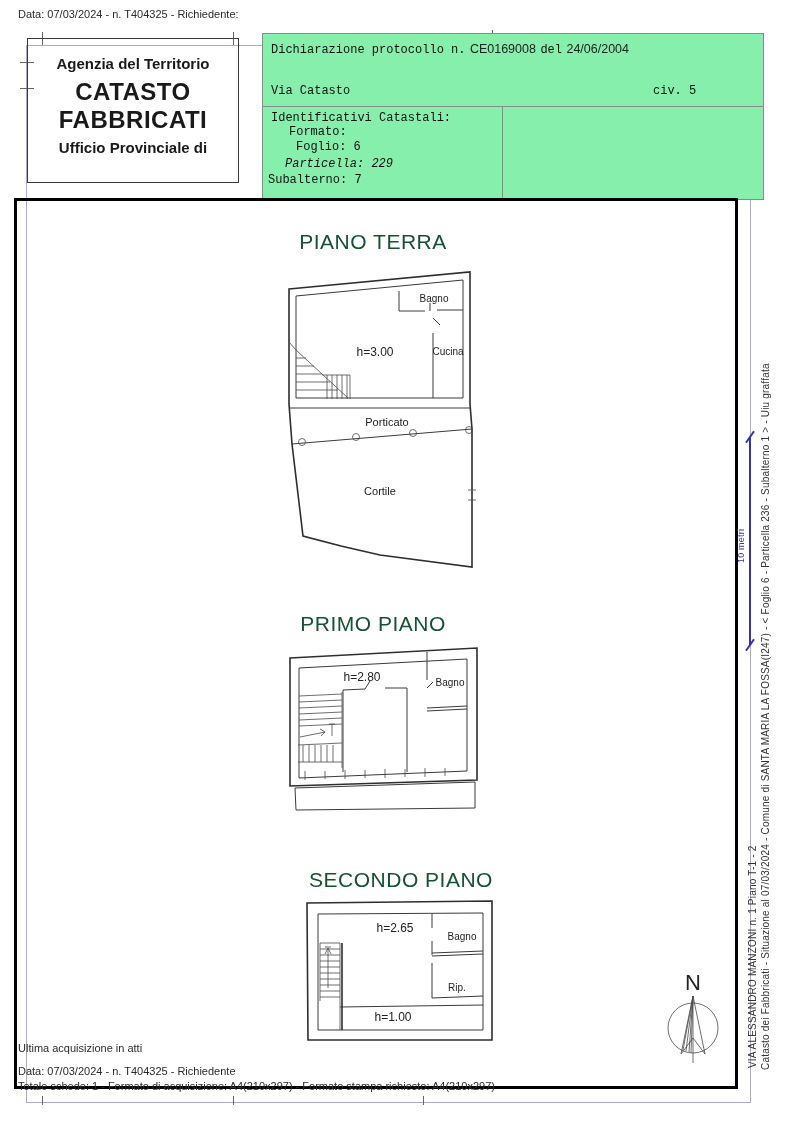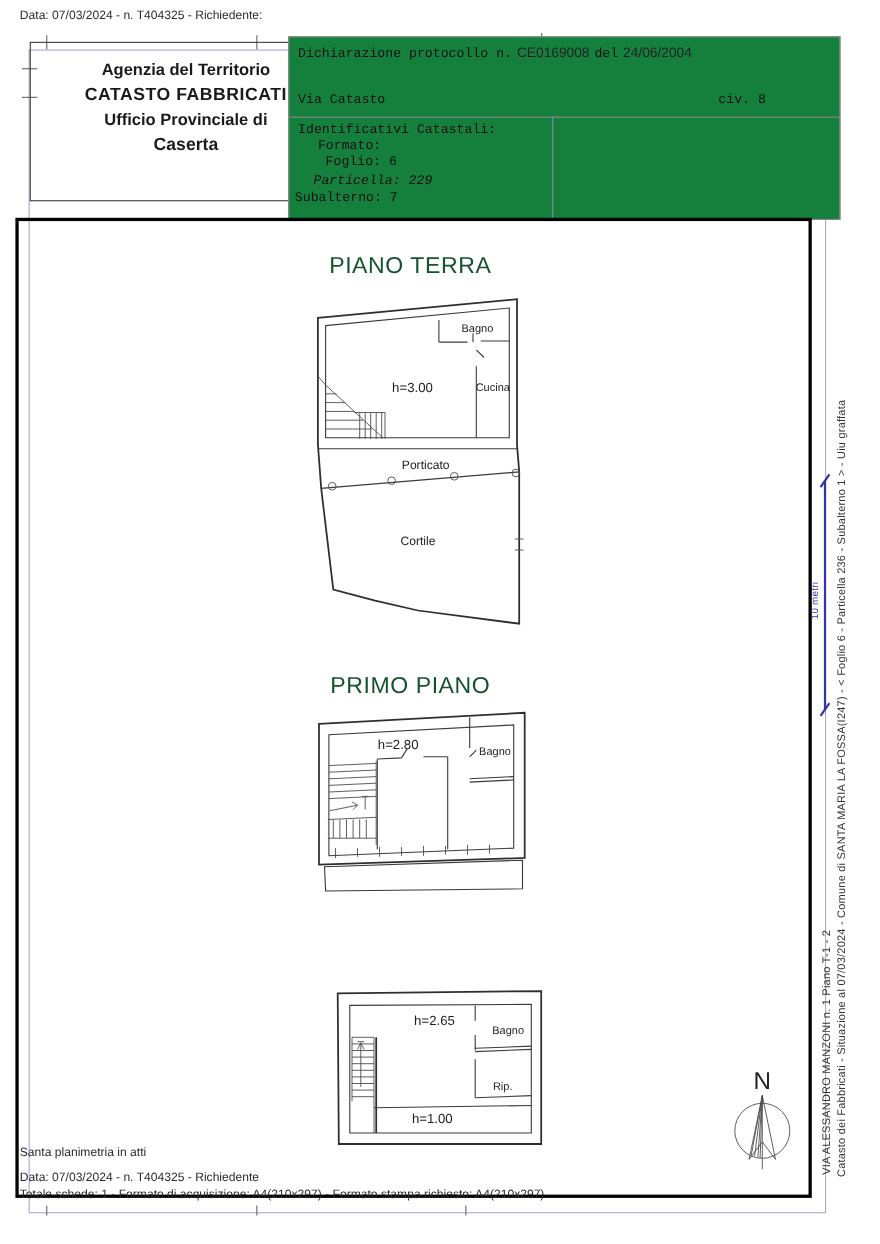--- a/index.html
+++ b/index.html
@@ -3,27 +3,27 @@
 <meta charset="utf-8">
 <style>
   html,body{margin:0;padding:0;background:#fff;}
   .page{position:relative;width:800px;height:1131px;background:#ffffff;
         font-family:"Liberation Sans",sans-serif;color:#1a1a1a;overflow:hidden;}
   .abs{position:absolute;}
   .sans11{font-size:11px;color:#2b2b2b;}
   .mono{font-family:"Liberation Mono",monospace;font-size:12px;color:#111;white-space:pre;}
   .sheet-line{border:1px solid #a9a9d6;}
   .frame{border:3px solid #000;}
-  .hbox{border:1px solid #3a3a3a;text-align:center;padding-left:36px;}
+  .hbox{border:1px solid #3a3a3a;text-align:center;}
   .hbox .l1{font-weight:bold;font-size:15px;margin-top:16px;}
-  .hbox .l2{font-weight:bold;font-size:16px;margin-top:6px;letter-spacing:.5px;}
+  .hbox .l2{font-weight:bold;font-size:24px;margin-top:6px;letter-spacing:.5px;}
   .hbox .l3{font-weight:bold;font-size:15px;margin-top:5px;}
   .hbox .l4{font-weight:bold;font-size:16px;margin-top:5px;}
   .schedabox{border:2px solid #111;}
-  .decbox{border:1px solid #8a8a8a;background:#15803d;}
+  .decbox{border:1px solid #8a8a8a;background:#86efac;}
   .val{font-family:"Liberation Sans",sans-serif;font-size:12.5px;color:#222;}
   .ptitle{font-size:21px;letter-spacing:.5px;color:#14532d;white-space:nowrap;transform:translateX(-50%);}
   .vtext{position:absolute;writing-mode:vertical-rl;transform:rotate(180deg);
          white-space:nowrap;font-size:10px;color:#333;letter-spacing:.2px;}
   .tick{position:absolute;background:#666;}
   .btick{position:absolute;background:#3434aa;}
   svg{position:absolute;overflow:visible;}
   svg .wall{fill:none;stroke:#2e2e2e;stroke-width:1.6;stroke-linejoin:miter;}
   svg .wall2{fill:none;stroke:#3a3a3a;stroke-width:1;}
   svg .thin{fill:none;stroke:#4a4a4a;stroke-width:.8;}
@@ -45,46 +45,46 @@
   <div class="tick" style="left:20px;top:88px;width:14px;height:1px;"></div>
   <div class="btick" style="left:743px;top:55px;width:14px;height:1px;"></div>
   <div class="tick" style="left:42px;top:1096px;width:1px;height:9px;"></div>
   <div class="tick" style="left:233px;top:1096px;width:1px;height:9px;"></div>
   <div class="tick" style="left:423px;top:1096px;width:1px;height:9px;"></div>
 
   <div class="abs hbox" style="left:27px;top:38px;width:210px;height:143px;">
     <div class="l1">Agenzia del Territorio</div>
     <div class="l2">CATASTO FABBRICATI</div>
     <div class="l3">Ufficio Provinciale di</div>
-    <div class="l4">Caserta</div>
   </div>
 
 
   <div class="abs decbox" style="left:262px;top:33px;width:500px;height:165px;">
     <div class="abs" style="left:8px;top:5px;white-space:nowrap;">
       <span class="mono">Dichiarazione protocollo n.</span>
       <span class="val">CE0169008</span>
       <span class="mono">del</span>
       <span class="val">24/06/2004</span>
     </div>
     <div class="abs mono" style="left:8px;top:50px;">Via Catasto</div>
-    <div class="abs mono" style="left:390px;top:50px;">civ. 8</div>
+    <div class="abs mono" style="left:390px;top:50px;">civ. 5</div>
     <div class="abs" style="left:0;top:72px;width:500px;height:1px;background:#8a8a8a;"></div>
     <div class="abs" style="left:239px;top:72px;width:1px;height:93px;background:#8a8a8a;"></div>
     <div class="abs mono" style="left:8px;top:77px;">Identificativi Catastali:</div>
     <div class="abs mono" style="left:26px;top:91px;">Formato:</div>
     <div class="abs mono" style="left:33px;top:106px;">Foglio: 6</div>
     <div class="abs mono" style="left:22px;top:123px;font-style:italic;">Particella: 229</div>
     <div class="abs mono" style="left:5px;top:139px;">Subalterno: 7</div>
   </div>
 
   <div class="abs frame" style="left:14px;top:198px;width:718px;height:885px;"></div>
 
   <div class="abs ptitle" style="left:373px;top:230px;">PIANO TERRA</div>
   <div class="abs ptitle" style="left:373px;top:612px;">PRIMO PIANO</div>
+  <div class="abs ptitle" style="left:401px;top:868px;">SECONDO PIANO</div>
 
   <svg style="left:280px;top:262px;" width="200" height="312" viewBox="0 0 200 312">
     <path class="wall" d="M9,27 L190,10 L190,142 L192,167 L192,305 L100,293 L61,284 L23,274 L12,182 L9,142 Z"></path>
     <path class="wall2" d="M16,34 L183,18 L183,136 L16,136 Z"></path>
     <path class="wall2" d="M9,146 L190,146"></path>
     <g>
       <path class="wall2" d="M119,29 L119,49 M119,49 L145,49 M157,48 L183,48 M150,41 L150,49"></path>
     </g>
     <path class="wall2" d="M153,71 L153,136 M153,56 L160,63"></path>
     <g class="thin">
@@ -167,17 +167,17 @@
   </svg>
 
   <div class="abs" style="left:749px;top:437px;width:2px;height:208px;background:#3434aa;"></div>
   <div class="btick" style="left:743px;top:436px;width:14px;height:2px;transform:rotate(-55deg);"></div>
   <div class="btick" style="left:743px;top:644px;width:14px;height:2px;transform:rotate(-55deg);"></div>
   <div class="vtext" style="left:736px;top:505px;height:58px;font-size:9px;color:#3434aa;">10 metri</div>
 
   <div class="vtext" style="left:760px;top:325px;height:745px;">Catasto dei Fabbricati - Situazione al 07/03/2024 - Comune di SANTA MARIA LA FOSSA(I247) - &lt;  Foglio 6 - Particella  236 - Subalterno 1 &gt; - Uiu graffata</div>
   <div class="vtext" style="left:747px;top:843px;height:225px;">VIA ALESSANDRO MANZONI n. 1 Piano T-1 - 2</div>
 
-  <div class="abs sans11" style="left:18px;top:1042px;">Santa planimetria in atti</div>
+  <div class="abs sans11" style="left:18px;top:1042px;">Ultima acquisizione in atti</div>
   <div class="abs sans11" style="left:18px;top:1065px;">Data: 07/03/2024 - n. T404325 - Richiedente</div>
   <div class="abs sans11" style="left:18px;top:1080px;">Totale schede: 1 - Formato di acquisizione: A4(210x297)  - Formato stampa richiesto: A4(210x297)</div>
 
 </div>
 
 </body></html>

